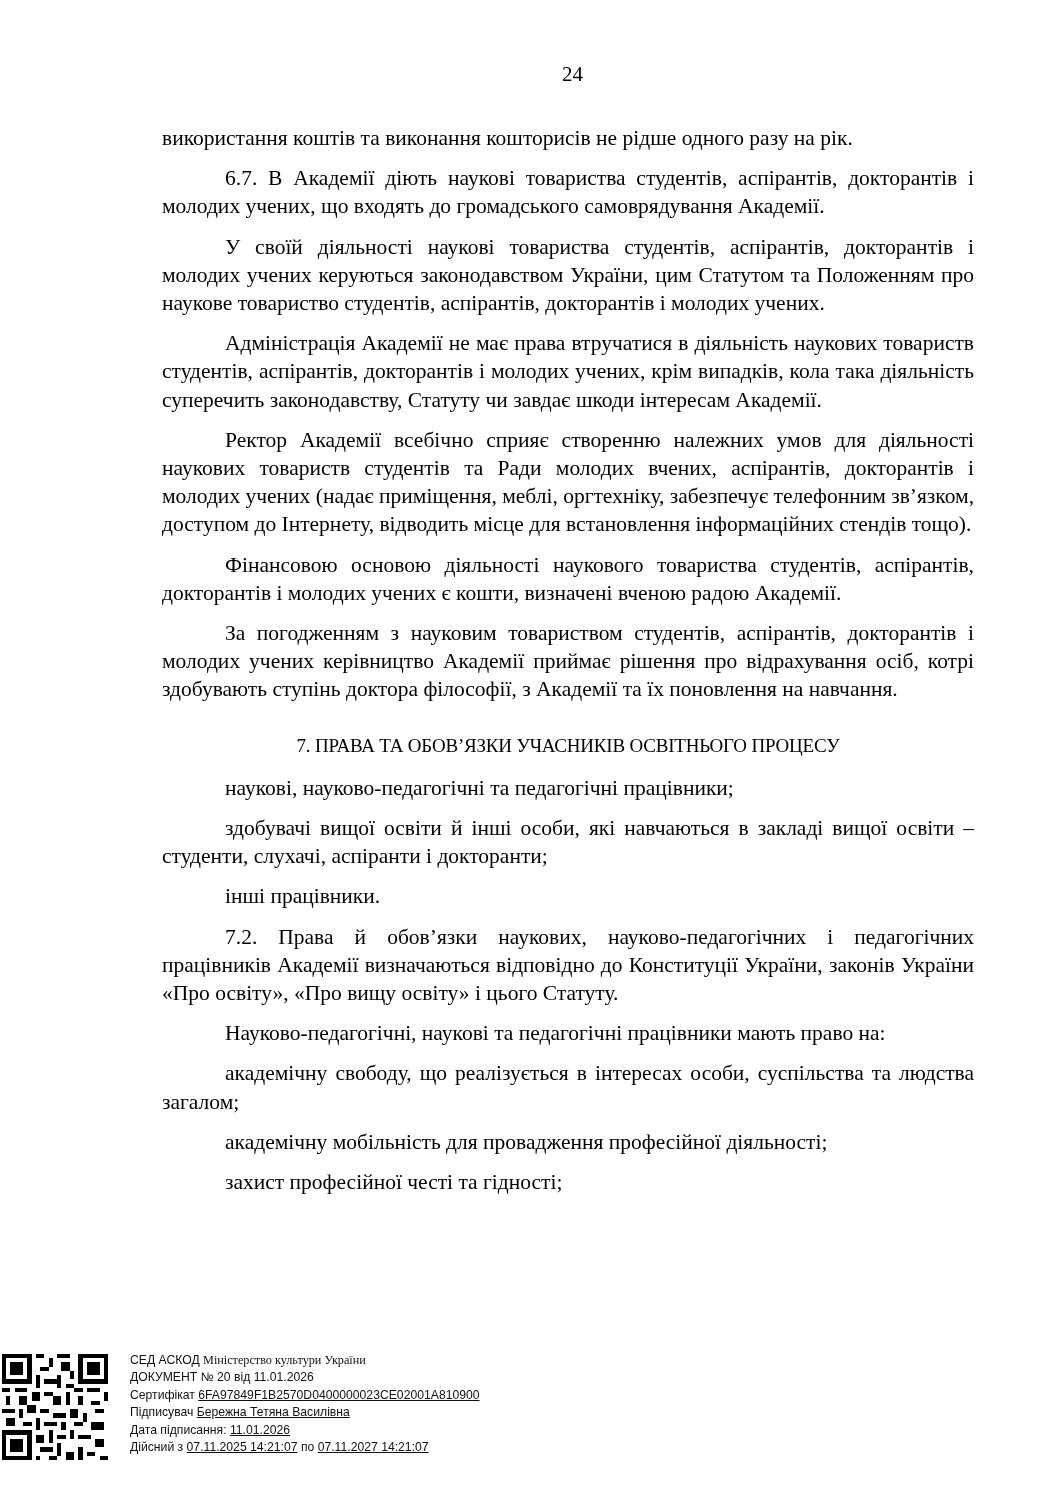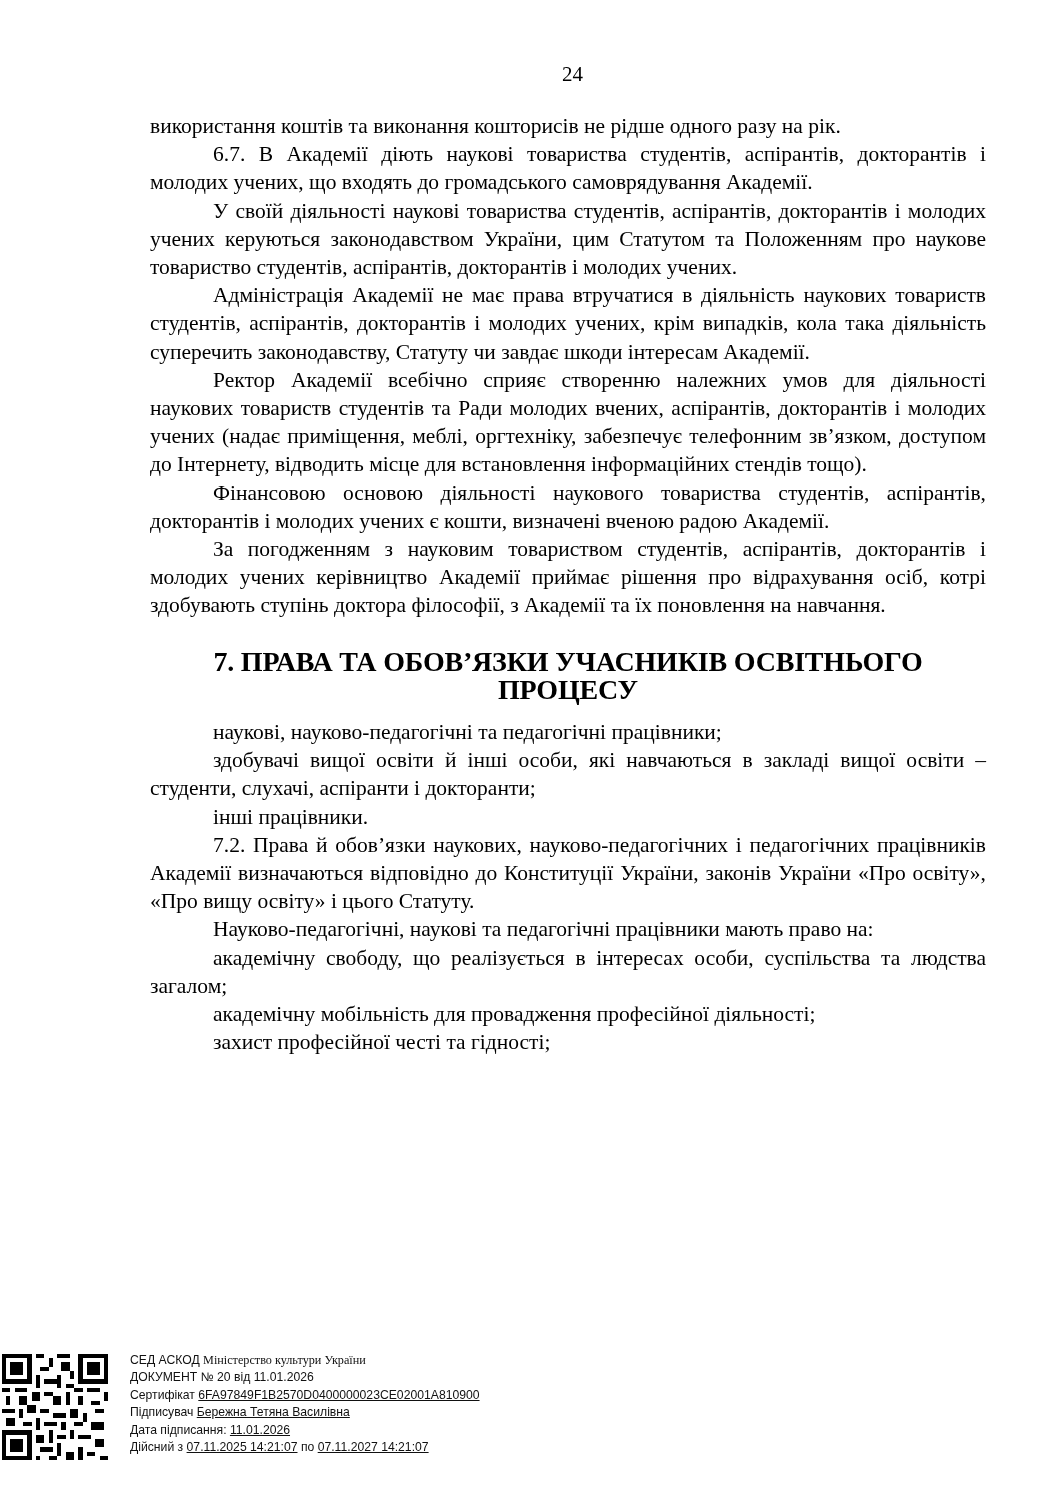--- a/index.html
+++ b/index.html
@@ -5,24 +5,24 @@
   html, body { margin: 0; padding: 0; background: #ffffff; }
   body { width: 1051px; height: 1486px; position: relative; overflow: hidden; color: #000; }
   .page-number {
     position: absolute; top: 62px; left: 0; width: 1051px; text-align: center;
     font-family: "Liberation Serif", serif; font-size: 21px; margin-left: 47px;
   }
   .content {
     position: absolute; top: 112px; left: 150px; width: 836px;
     font-family: "Liberation Serif", serif; font-size: 21.5px; line-height: 28.2px;
   }
-  .para { margin: 0; text-align: justify; text-indent: 63px; }
+  .para { margin: 12px; text-align: justify; text-indent: 63px; }
   .para.noindent { text-indent: 0; }
   .heading {
-    margin: 28px 0 14px 0; font-weight: bold; text-align: center; font-size: 28px;
+    margin: 28px 0 14px 0; font-weight: normal; text-align: center; font-size: 19px;
     letter-spacing: -0.2px;
   }
   .footer {
     position: absolute; top: 1352px; left: 0; width: 600px; height: 134px;
   }
   .qr {
     position: absolute; left: 2px; top: 2px; width: 106px; height: 106px;
   }
   .stamp {
     position: absolute; left: 130px; top: 0;

